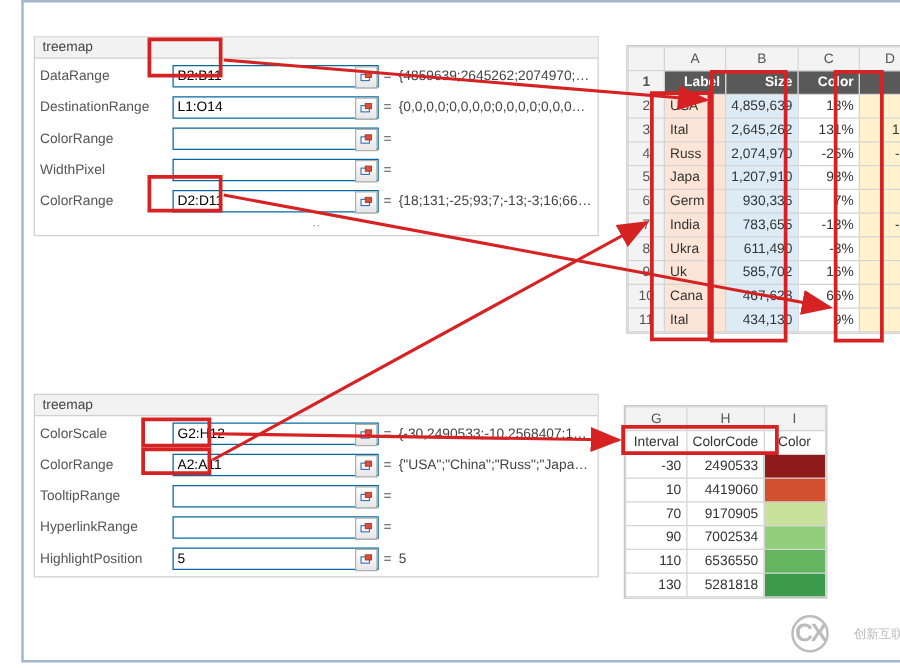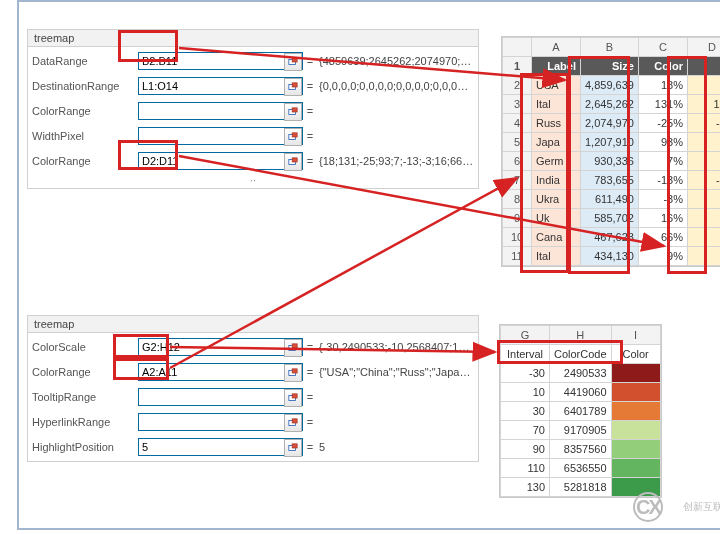--- a/index.html
+++ b/index.html
@@ -273,32 +273,27 @@
             <td>-30</td>
             <td>2490533</td>
             <td class="swatch" style="background:#8e1a1a"></td>
           </tr>
           <tr>
             <td>10</td>
             <td>4419060</td>
             <td class="swatch" style="background:#d2502e"></td>
           </tr>
           <tr>
-            <td>30</td>
-            <td>6401789</td>
-            <td class="swatch" style="background:#e57a37"></td>
-          </tr>
-          <tr>
             <td>70</td>
             <td>9170905</td>
             <td class="swatch" style="background:#c8e29b"></td>
           </tr>
           <tr>
             <td>90</td>
-            <td>8357560</td>
+            <td>7002534</td>
             <td class="swatch" style="background:#93cf7a"></td>
           </tr>
           <tr>
             <td>110</td>
             <td>6536550</td>
             <td class="swatch" style="background:#63b560"></td>
           </tr>
           <tr>
             <td>130</td>
             <td>5281818</td>

